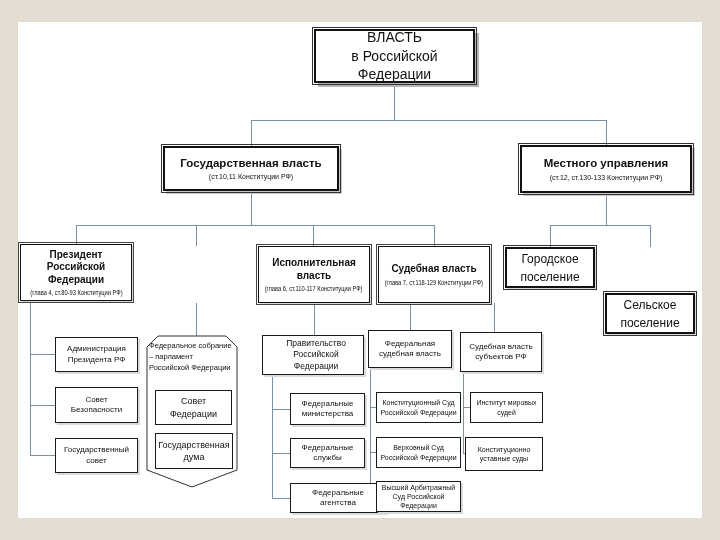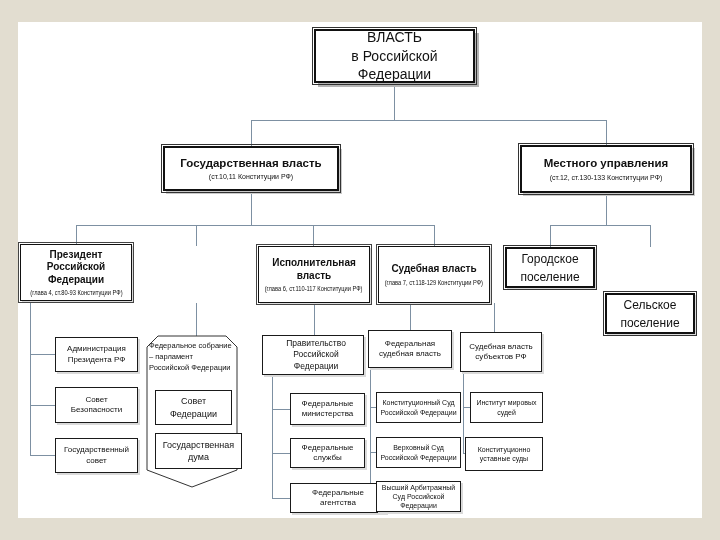--- a/index.html
+++ b/index.html
@@ -103,21 +103,21 @@
 
   <div class="box b1 sh-sm pad t-s4" style="left:55px;top:337px;width:83px;height:35px;">Администрация Президента РФ</div>
   <div class="box b1 sh-sm pad t-s4" style="left:55px;top:387px;width:83px;height:36px;">Совет Безопасности</div>
   <div class="box b1 sh-sm pad t-s4" style="left:55px;top:438px;width:83px;height:35px;">Государственный совет</div>
 
   <svg style="position:absolute;left:146px;top:335px;" width="92" height="154" viewBox="0 0 92 154">
     <polygon points="1,12 12,1 80,1 91,12 91,135 46,152 1,135" fill="#ffffff" stroke="#333333" stroke-width="1"></polygon>
   </svg>
   <div class="t-asm" style="position:absolute;left:149px;top:341px;width:86px;text-align:left;">Федеральное собрание – парламент Российской Федерации</div>
   <div class="box b1 pad t-ch" style="left:155px;top:390px;width:77px;height:35px;">Совет Федерации</div>
-  <div class="box b1 pad t-ch" style="left:155px;top:433px;width:87px;height:36px;">Государственная дума</div>
+  <div class="box b1 pad t-ch" style="left:155px;top:433px;width:78px;height:36px;">Государственная дума</div>
 
   <div class="box b1 sh-sm pad t-s4b" style="left:262px;top:335px;width:102px;height:40px;padding-left:9px;">Правительство Российской Федерации</div>
   <div class="box b1 sh-sm pad t-s4" style="left:290px;top:393px;width:75px;height:32px;">Федеральные министерства</div>
   <div class="box b1 sh-sm pad t-s4" style="left:290px;top:438px;width:75px;height:30px;">Федеральные службы</div>
   <div class="box b1 sh-sm pad t-s4" style="left:290px;top:483px;width:96px;height:30px;">Федеральные агентства</div>
 
   <div class="box b1 sh-sm pad t-s4" style="left:368px;top:330px;width:84px;height:38px;">Федеральная судебная власть</div>
   <div class="box b1 sh-sm pad t-s4" style="left:460px;top:332px;width:82px;height:40px;">Судебная власть субъектов РФ</div>
   <div class="box b1 pad t-ct" style="left:376px;top:392px;width:85px;height:31px;">Конституционный Суд Российской Федерации</div>
   <div class="box b1 pad t-ct" style="left:376px;top:437px;width:85px;height:31px;">Верховный Суд Российской Федерации</div>

